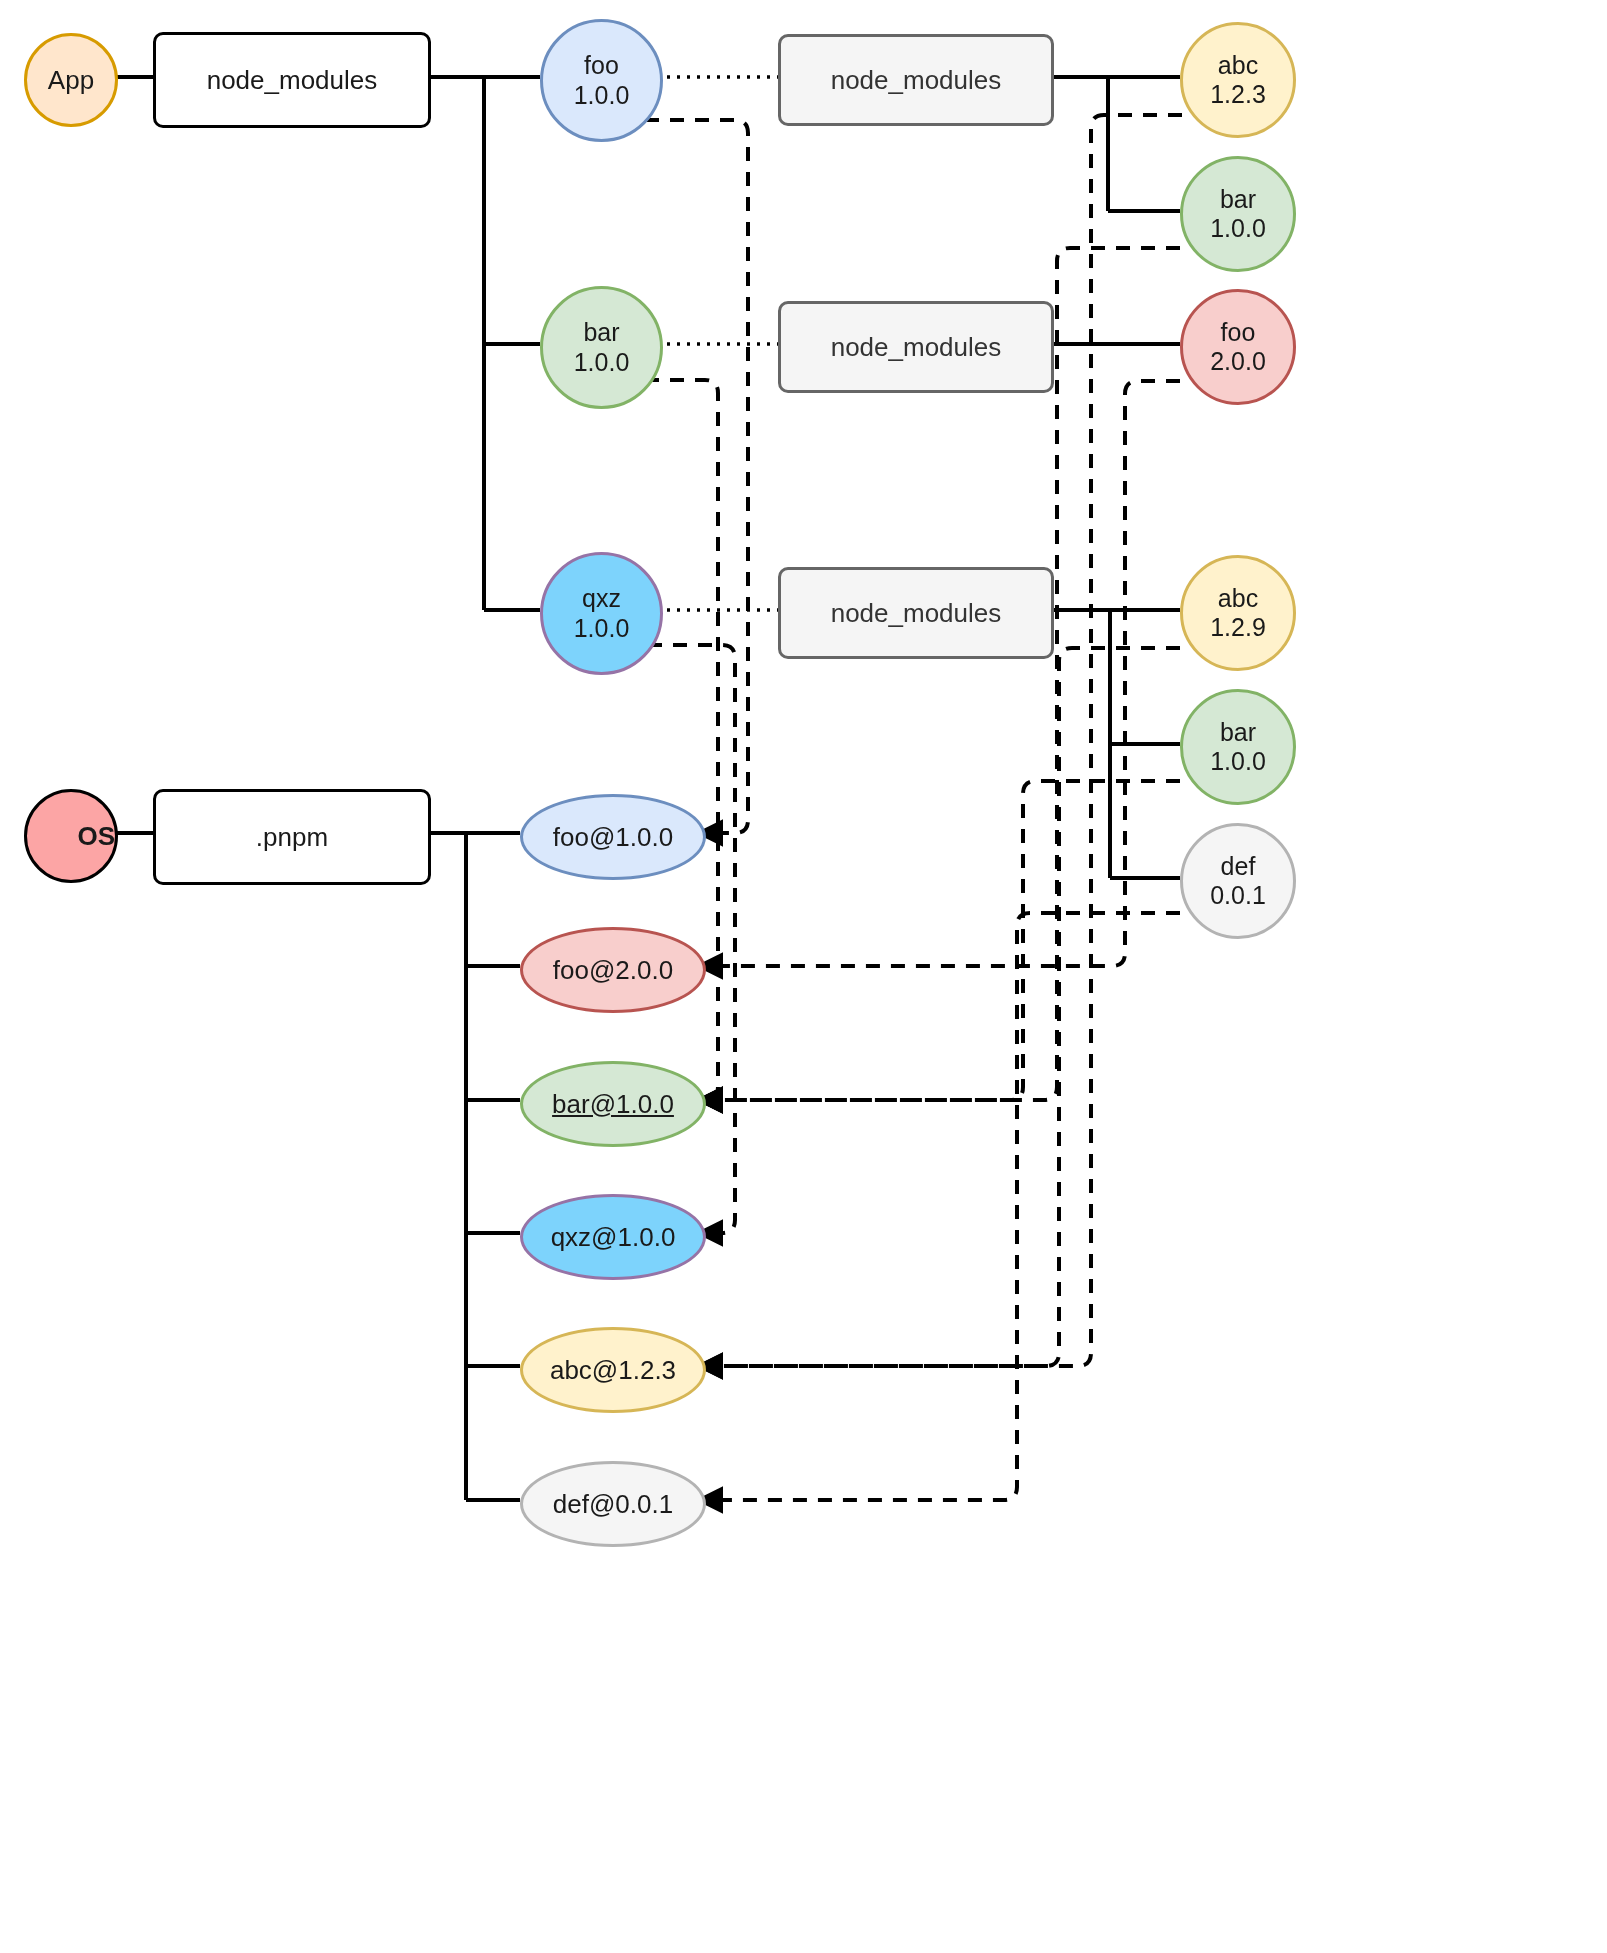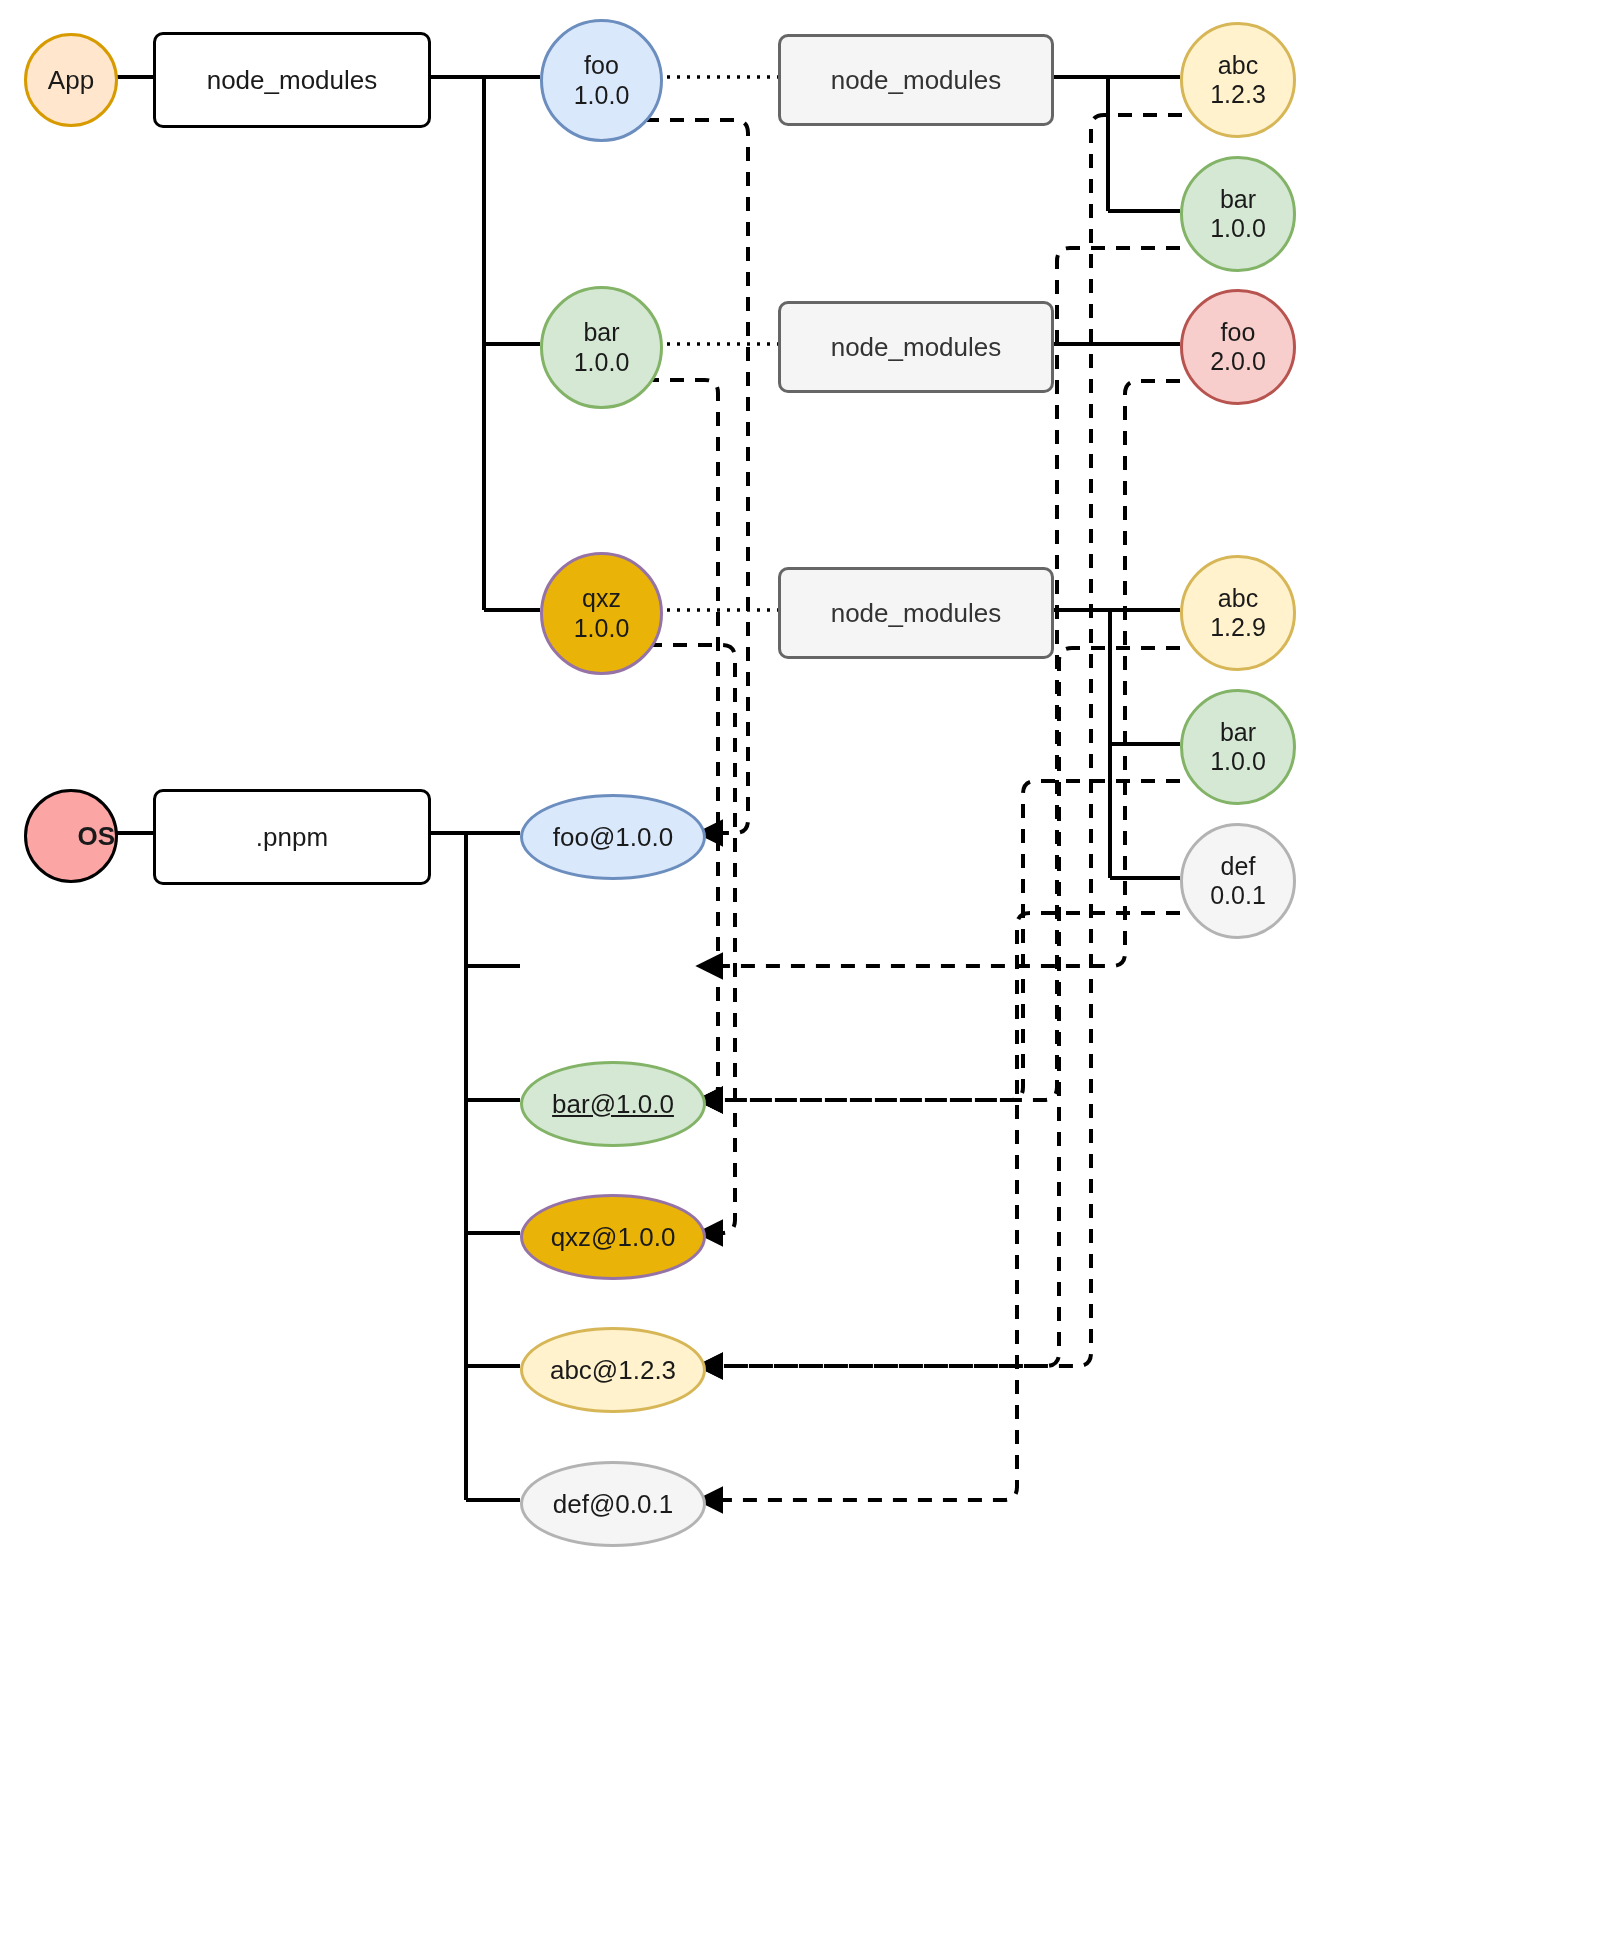--- a/index.html
+++ b/index.html
@@ -8,21 +8,21 @@
   svg#wires{position:absolute;left:0;top:0;width:1607px;height:1953px;}
   .node{position:absolute;display:flex;align-items:center;justify-content:center;
         text-align:center;line-height:1.18;color:#1a1a1a;}
   .node .lbl{pointer-events:none;white-space:pre-line;}
   .circ{border-radius:50%;}
   .ell{border-radius:50%;}
   .rect{border-radius:10px;}
   .f-orange{background:#ffe6cc;border:3px solid #d79b00;}
   .f-blue  {background:#dae8fc;border:3px solid #6c8ebf;}
   .f-green {background:#d5e8d4;border:3px solid #82b366;}
-  .f-purple{background:#eab308;border:3px solid #9673a6;}
+  .f-purple{background:#7dd3fc;border:3px solid #9673a6;}
   .f-red   {background:#f8cecc;border:3px solid #b85450;}
   .f-yellow{background:#fff2cc;border:3px solid #d6b656;}
   .f-grey  {background:#f5f5f5;border:3px solid #b3b3b3;justify-content:center;}
   .f-white {background:#fca5a5;border:3px solid #000000;justify-content:flex-end;}
   .f-box   {background:#f5f5f5;border:3px solid #666666;color:#333333;}
   .f-plain {background:#ffffff;border:3px solid #000000;}
   .t24{font-size:25px;}
   .t25{font-size:26px;}
   .t26b{font-size:26px;font-weight:bold;}
 </style>
@@ -170,20 +170,23 @@
 
   <div class="node circ f-grey t24" style="left:1180px;top:823px;width:110px;height:110px;">
     <span class="lbl">def
 0.0.1</span>
   </div>
 
   <div class="node ell f-blue t25" style="left:520px;top:794px;width:180px;height:80px;text-align:center;">
     <span class="lbl">foo@1.0.0</span>
   </div>
 
+  <div class="node ell f-red t25" style="left:520px;top:927px;width:180px;height:80px;">
+    <span class="lbl">foo@2.0.0</span>
+  </div>
 
   <div class="node ell f-green t25" style="left:520px;top:1061px;width:180px;height:80px;text-decoration:underline;">
     <span class="lbl">bar@1.0.0</span>
   </div>
 
   <div class="node ell f-purple t25" style="left:520px;top:1194px;width:180px;height:80px;">
     <span class="lbl">qxz@1.0.0</span>
   </div>
 
   <div class="node ell f-yellow t25" style="left:520px;top:1327px;width:180px;height:80px;">

